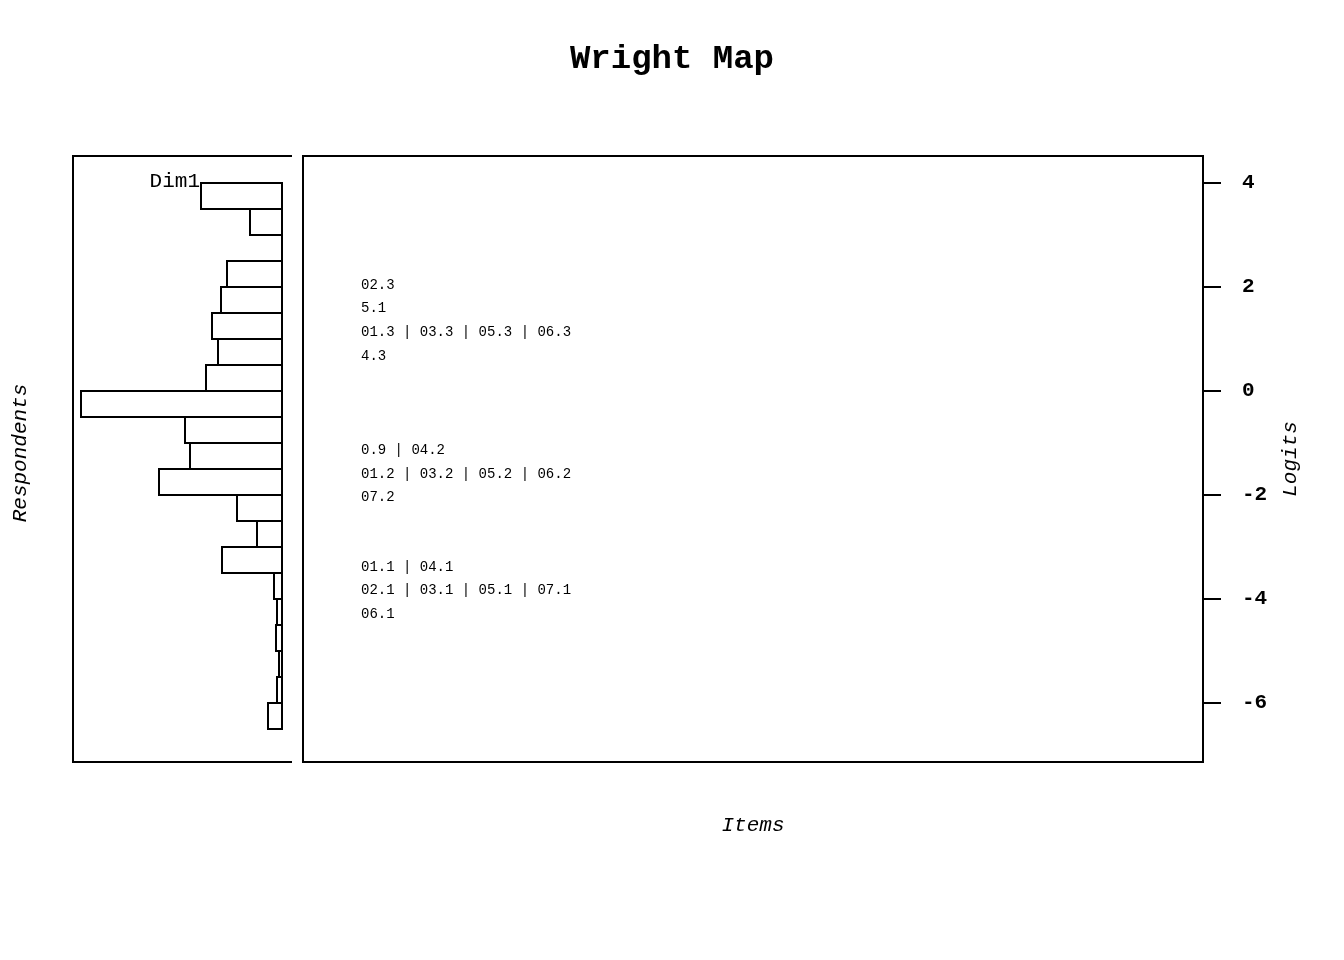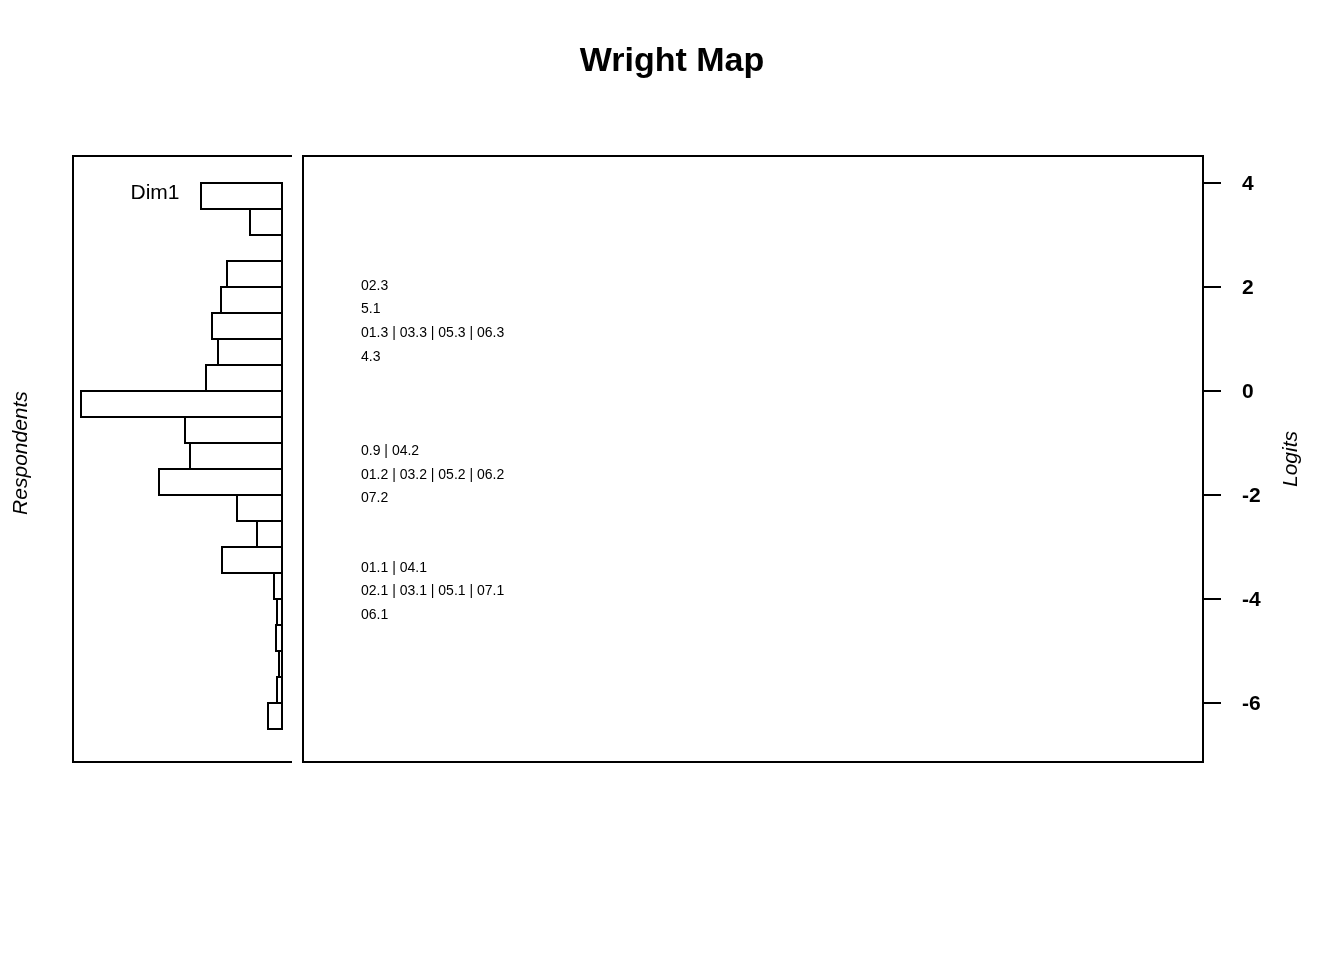--- a/index.html
+++ b/index.html
@@ -2,21 +2,21 @@
 <html><head>
 <meta charset="utf-8">
 <style>
   html, body { margin: 0; padding: 0; background: #ffffff; }
   .page {
     position: relative;
     width: 1344px;
     height: 960px;
     background: #ffffff;
     color: #000000;
-    font-family: Liberation Sans, sans-serif;
+    font-family: Liberation Mono, monospace;
     overflow: hidden;
   }
   .abs { position: absolute; }
   .chart-title {
     left: 0; top: 42px; width: 1344px;
     text-align: center;
     font-size: 34px;
     font-weight: bold;
     line-height: 34px;
     white-space: nowrap;
@@ -45,24 +45,24 @@
     background: #000;
   }
   .bar {
     position: absolute;
     background: #ffffff;
     border: 2px solid #000;
     border-right: none;
     box-sizing: border-box;
   }
   .dim-label {
-    left: 110px; top: 181px;
+    left: 110px; top: 171px;
     width: 90px; height: 22px;
     line-height: 22px;
-    text-align: center;
+    text-align: right;
     font-size: 21px;
     white-space: nowrap;
   }
   .item-row {
     position: absolute;
     left: 361px;
     height: 24px;
     line-height: 24px;
     font-size: 14px;
     white-space: nowrap;
@@ -158,14 +158,15 @@
       <div class="tick-mark" style="top: 598px;"></div>
       <div class="tick-label" style="top: 585px;">-4</div>
       <div class="tick-mark" style="top: 702px;"></div>
       <div class="tick-label" style="top: 689px;">-6</div>
     </div>
 
   <div class="abs axis-title axis-title-left">Respondents</div>
 
   <div class="abs axis-title axis-title-right">Logits</div>
 
+  <div class="abs axis-title axis-title-bottom">Items</div>
 
 </div>
 
 </body></html>

